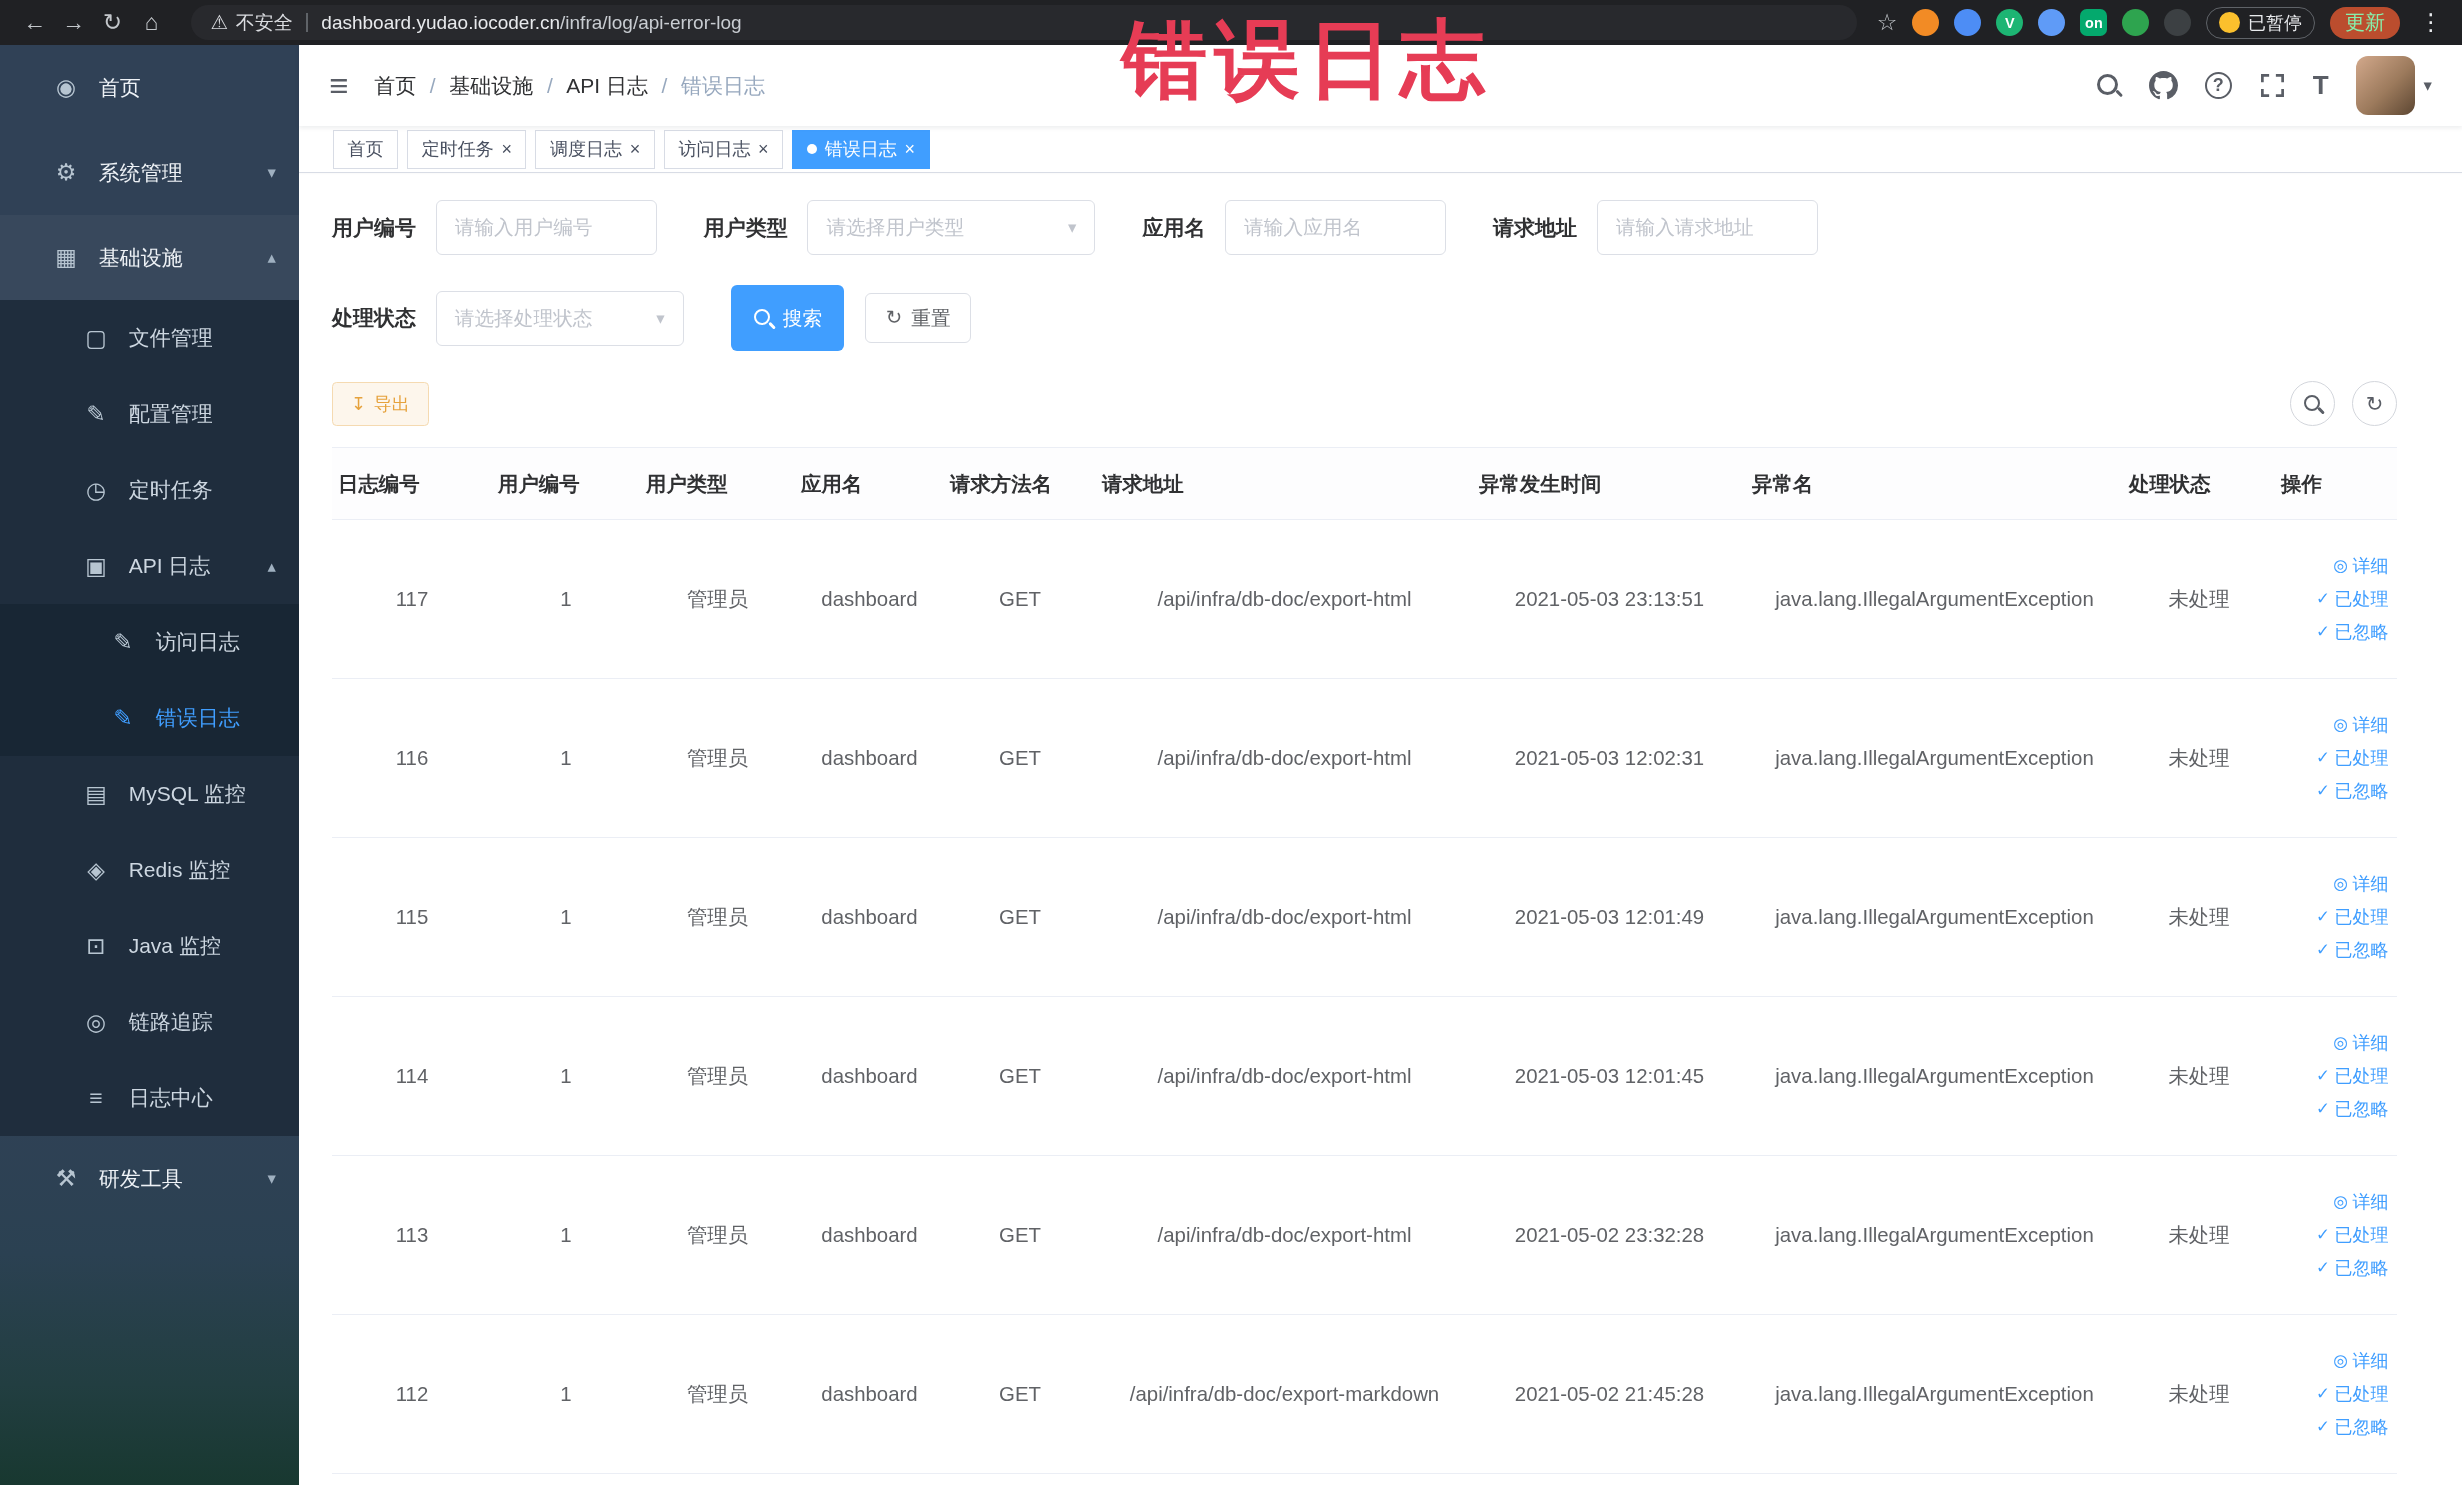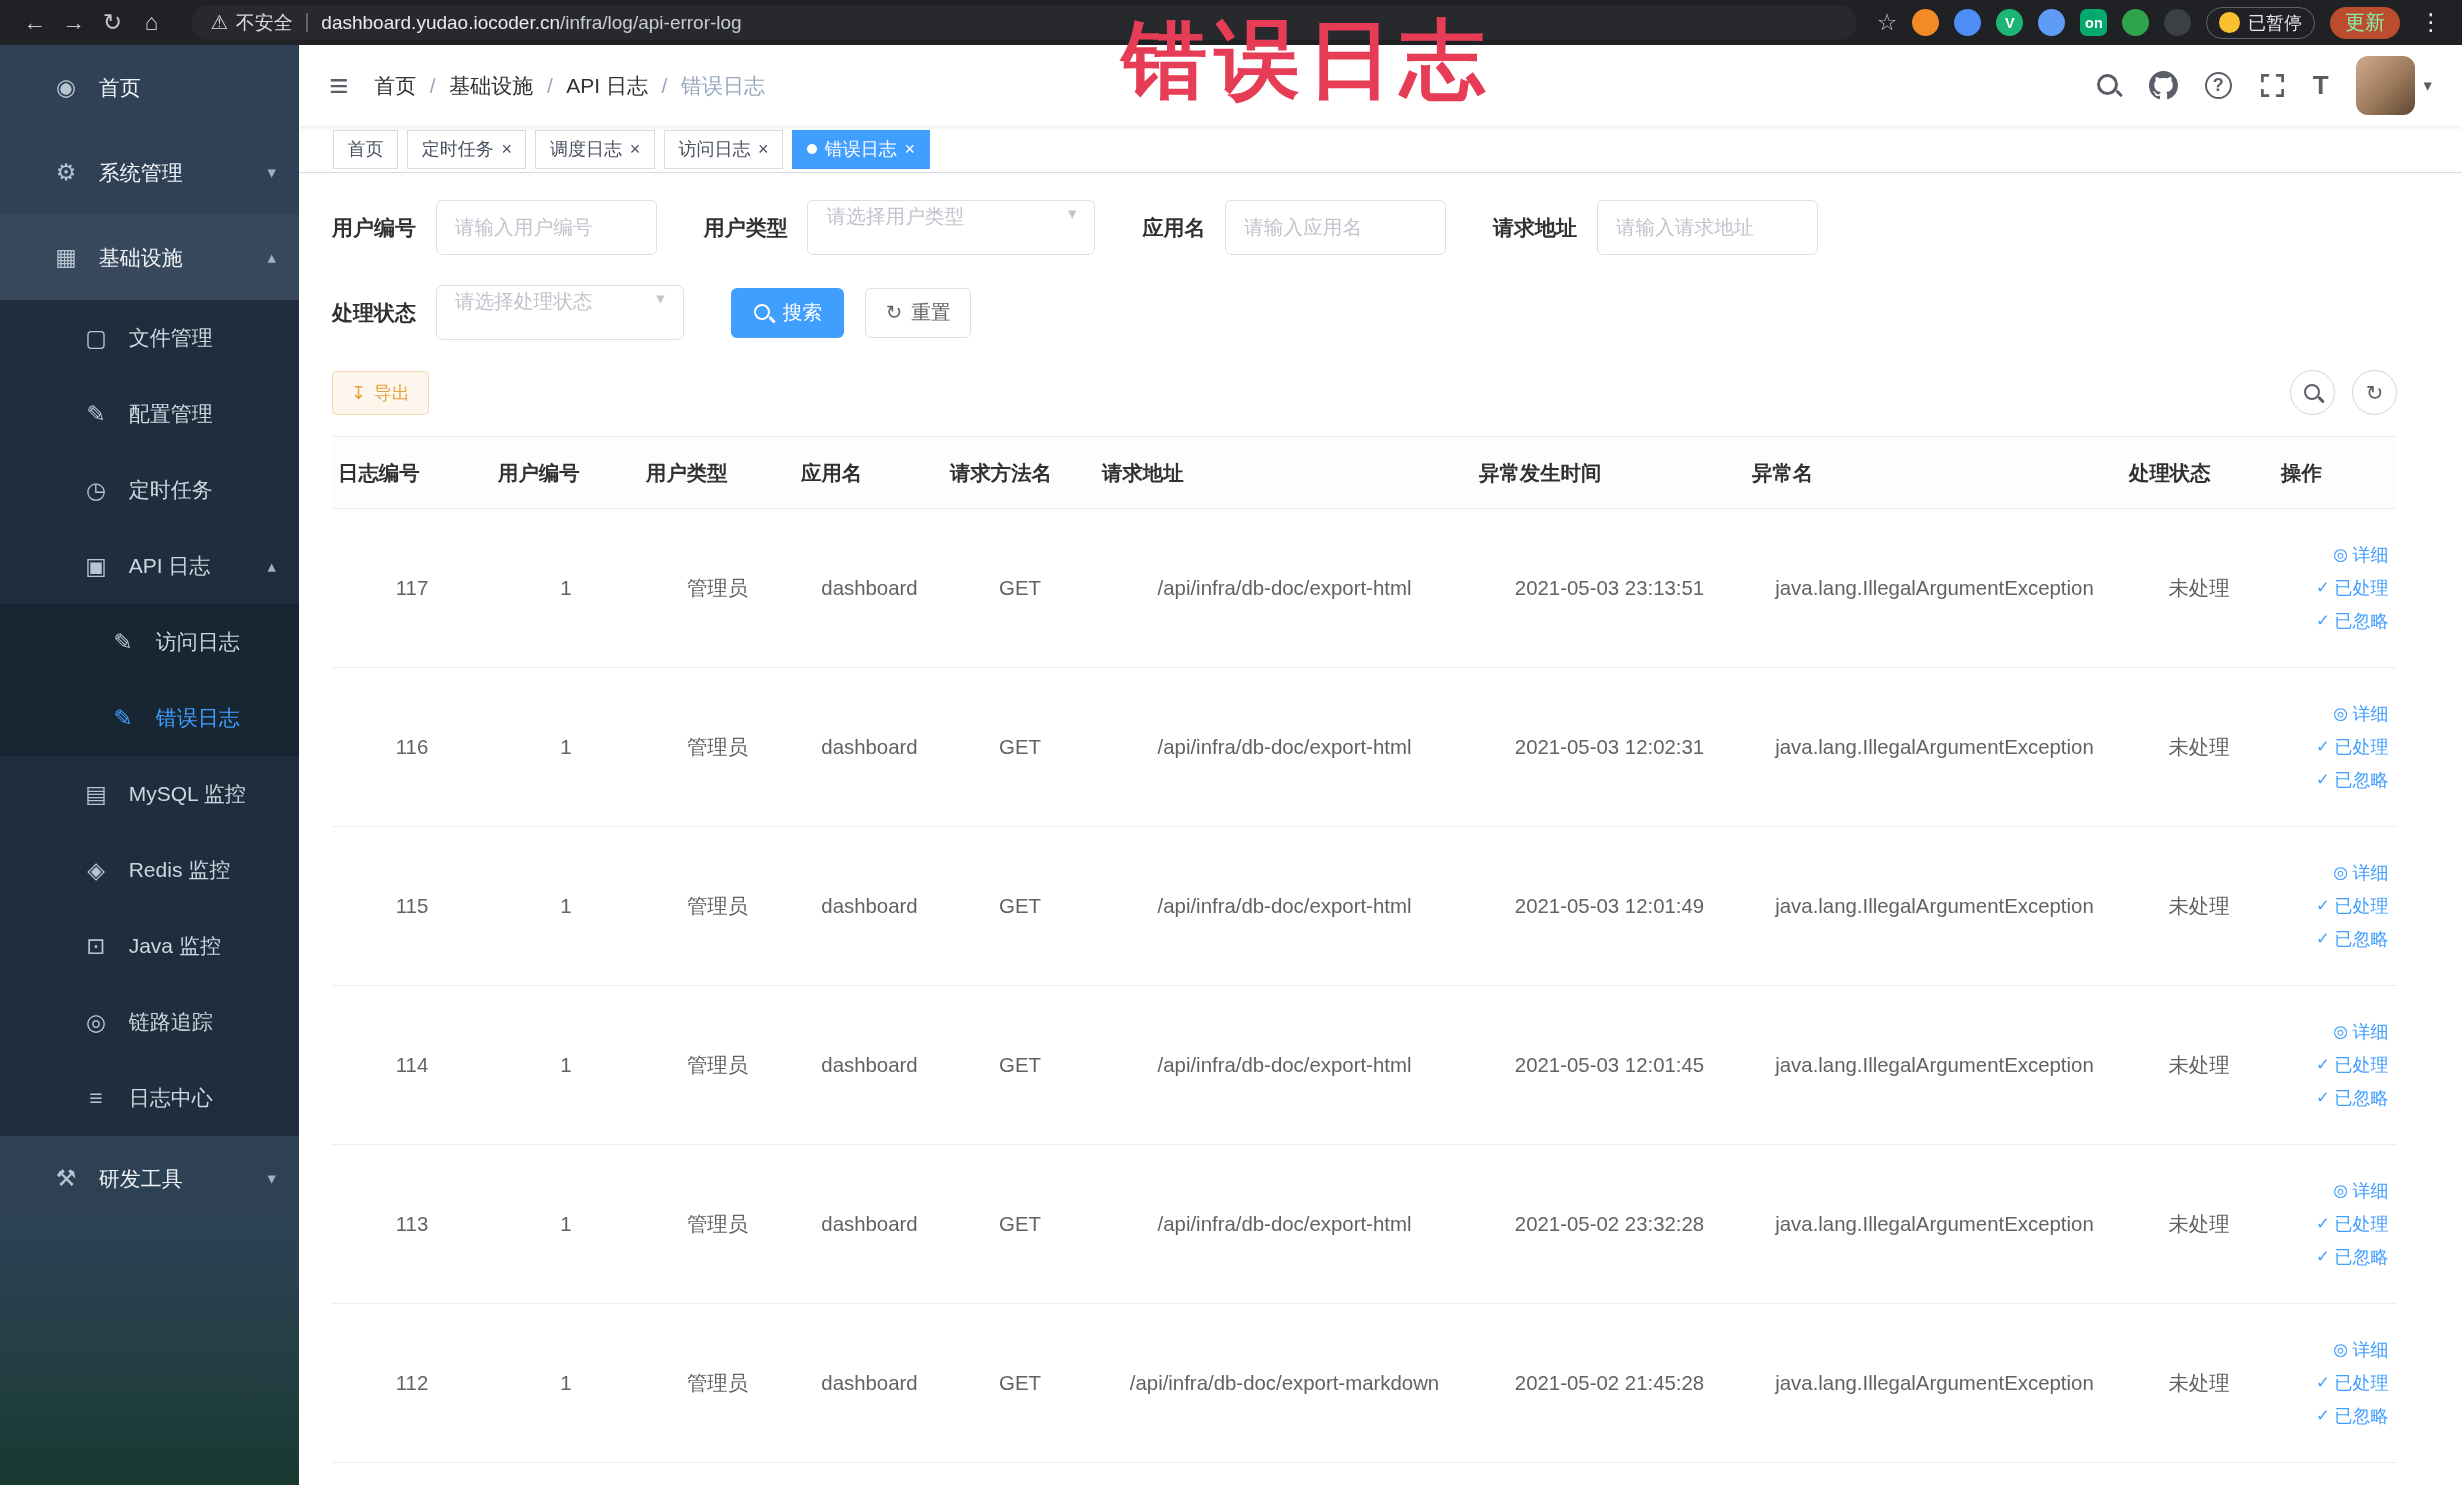--- a/index.html
+++ b/index.html
@@ -73,27 +73,27 @@
   
   .content { flex:1; padding:27px 33px 0 33px; position:relative; }
 
   .filter-row { display:flex; align-items:center; margin-bottom:30px; }
   .f-item { display:flex; align-items:center; margin-right:47px; }
   .f-label { font-size:21px; font-weight:700; color:#303133; margin-right:19.7px; white-space:nowrap; }
   .f-control { height:55px; border:0.8px solid #dcdfe6; border-radius:6px; background:#fff; font-size:19.7px; color:#606266; }
   input.f-control { padding:0 18px; width:221px; outline:none; }
   input.f-control::placeholder { color:#c0c4cc; }
   .f-wide { width:288px; }
-  .f-select { width:288px; display:flex; align-items:flex-start; padding:2px 18px; cursor:pointer; }
+  .f-select { width:288px; display:flex; align-items:center; padding:8px 18px; cursor:pointer; }
   .f-select .ph { color:#c0c4cc; }
   .f-select .sel-caret { margin-left:auto; color:#c0c4cc; font-size:16.7px; }
   .f-date { width:356px; display:flex; align-items:center; gap:12px; padding:0 16.7px; color:#c0c4cc; cursor:pointer; }
   .f-date .cal { font-size:19.7px; }
   .btn { display:inline-flex; align-items:center; gap:9px; border-radius:6px; font-size:19.7px; cursor:pointer; border:0.8px solid transparent; }
-  .btn-primary { height:50px; padding:0 21px; background:#409EFF; color:#fff; margin-right:21px; }
+  .btn-primary { height:66px; padding:0 21px; background:#409EFF; color:#fff; margin-right:21px; }
   .btn-primary .magnifier { width:21px; height:21px; }
   .btn-primary .magnifier::before { width:12px; height:12px; border-width:2.6px; }
   .btn-primary .magnifier::after { left:15px; top:16px; width:7.6px; }
   .btn-plain { height:50px; padding:0 19.7px; background:#fff; border-color:#dcdfe6; color:#606266; }
   .btn-icon { font-size:19.7px; line-height:1; }
 
   .table-zone { width:2065px; }
   .toolbar-row { display:flex; align-items:center; margin:4.5px 0 21px 0; }
   .btn-export { height:44px; padding:0 18px; background:#fdf6ec; border:0.8px solid #f5dab1; color:#e6a23c; border-radius:4.5px; font-size:18px; display:inline-flex; align-items:center; gap:7.6px; cursor:pointer; }
   .toolbar-right { margin-left:auto; display:flex; gap:16.7px; }

